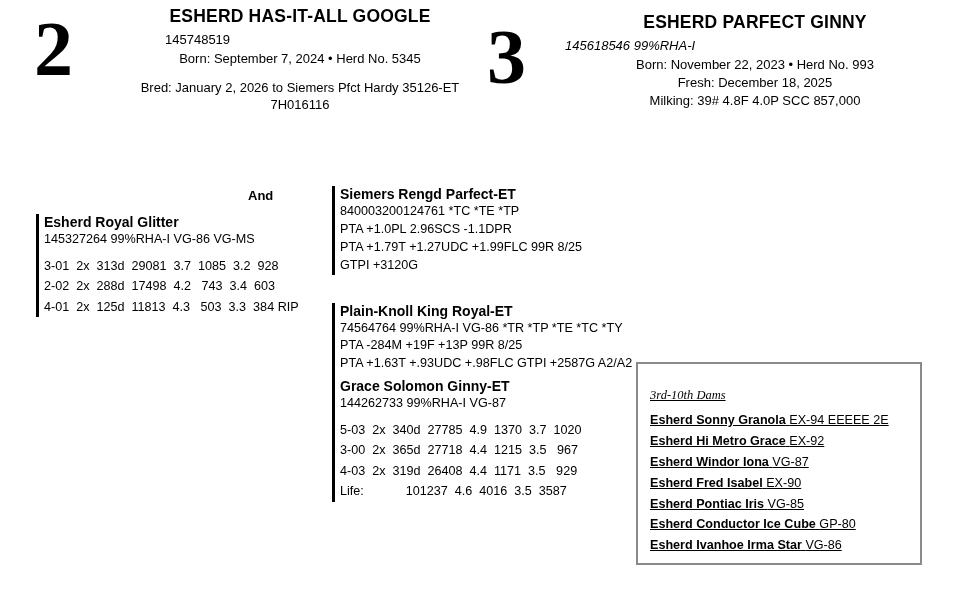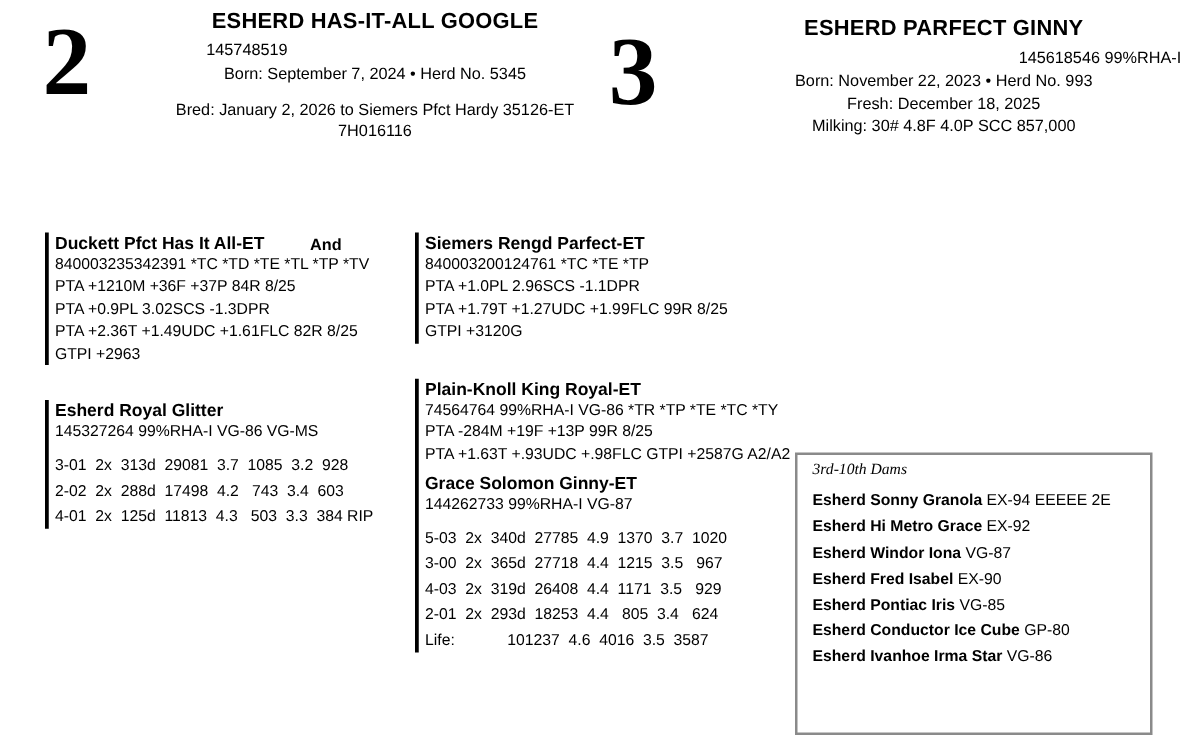--- a/index.html
+++ b/index.html
@@ -36,21 +36,21 @@
     font-size: 17.5px;
     letter-spacing: 0.2px;
     margin-bottom: 5px;
   }
   .animal-reg {
     font-size: 13px;
     text-align: left;
     margin-left: 45px;
     margin-bottom: 4px;
   }
-  #head3 .animal-reg { text-align: right; margin-left: 0; }
+  #head3 .animal-reg { text-align: left; margin-left: 0; font-style: italic; }
   .animal-line {
     font-size: 13px;
     margin-bottom: 3px;
   }
   .bred-line {
     font-size: 13px;
     margin-top: 14px;
   }
   .bred-code {
     font-size: 13px;
@@ -94,23 +94,24 @@
     white-space: pre;
     font-family: "Liberation Sans", sans-serif;
   }
 
   
   #dams-box {
     position: absolute;
     left: 636px;
     top: 362px;
     width: 286px;
-    height: 226px;
+    height: 203px;
     border: 2px solid #8a8a8a;
-    padding: 4px 12px 6px 12px;
+    padding: 24px 12px 6px 12px;
+    text-decoration: underline;
   }
   #dams-box .box-title {
     font-family: "Liberation Serif", serif;
     font-style: italic;
     font-size: 12.5px;
     margin-bottom: 7px;
   }
   .dam-item {
     font-size: 12.6px;
     line-height: 1.66;
@@ -134,32 +135,24 @@
     <div class="bred-code">7H016116</div>
   </div>
 
   <div class="lot-number" id="lot3">3</div>
 
   <div class="animal-head" id="head3">
     <div class="animal-name">ESHERD PARFECT GINNY</div>
     <div class="animal-reg">145618546 99%RHA-I</div>
     <div class="animal-line">Born:  November 22, 2023  •  Herd No. 993</div>
     <div class="animal-line">Fresh: December 18, 2025</div>
-    <div class="animal-line">Milking: 30#  4.8F 4.0P SCC 857,000</div>
+    <div class="animal-line">Milking: 39#  4.8F 4.0P SCC 857,000</div>
   </div>
 
   <div class="ped-col" id="ped-left">
-    <div class="barline">
-      <div class="sire-name">Duckett Pfct Has It All-ET</div>
-      <div class="ped-line">840003235342391 *TC *TD *TE *TL *TP *TV</div>
-      <div class="ped-line">PTA +1210M +36F +37P 84R 8/25</div>
-      <div class="ped-line">PTA +0.9PL 3.02SCS -1.3DPR</div>
-      <div class="ped-line">PTA +2.36T +1.49UDC +1.61FLC 82R 8/25</div>
-      <div class="ped-line">GTPI +2963</div>
-    </div>
 
     <div class="block-gap"></div>
 
     <div class="barline">
       <div class="dam-name">Esherd Royal Glitter</div>
       <div class="ped-line">145327264 99%RHA-I VG-86 VG-MS</div>
       <div style="height:7px"></div>
       <div class="prod">3-01  2x  313d  29081  3.7  1085  3.2  928</div>
       <div class="prod">2-02  2x  288d  17498  4.2   743  3.4  603</div>
       <div class="prod">4-01  2x  125d  11813  4.3   503  3.3  384 RIP</div>
@@ -186,21 +179,20 @@
       <div class="ped-line">PTA +1.63T +.93UDC +.98FLC GTPI +2587G A2/A2</div>
 
       <div style="height:5px"></div>
 
       <div class="dam-name">Grace Solomon Ginny-ET</div>
       <div class="ped-line">144262733 99%RHA-I VG-87</div>
       <div style="height:7px"></div>
       <div class="prod">5-03  2x  340d  27785  4.9  1370  3.7  1020</div>
       <div class="prod">3-00  2x  365d  27718  4.4  1215  3.5   967</div>
       <div class="prod">4-03  2x  319d  26408  4.4  1171  3.5   929</div>
-      <div class="prod">2-01  2x  293d  18253  4.4   805  3.4   624</div>
       <div class="prod">Life:            101237  4.6  4016  3.5  3587</div>
     </div>
   </div>
 
   <div id="dams-box">
     <div class="box-title">3rd-10th Dams</div>
 
     <div class="dam-item">
       <b>Esherd Sonny Granola</b>
       <span class="suffix">EX-94 EEEEE 2E</span>

